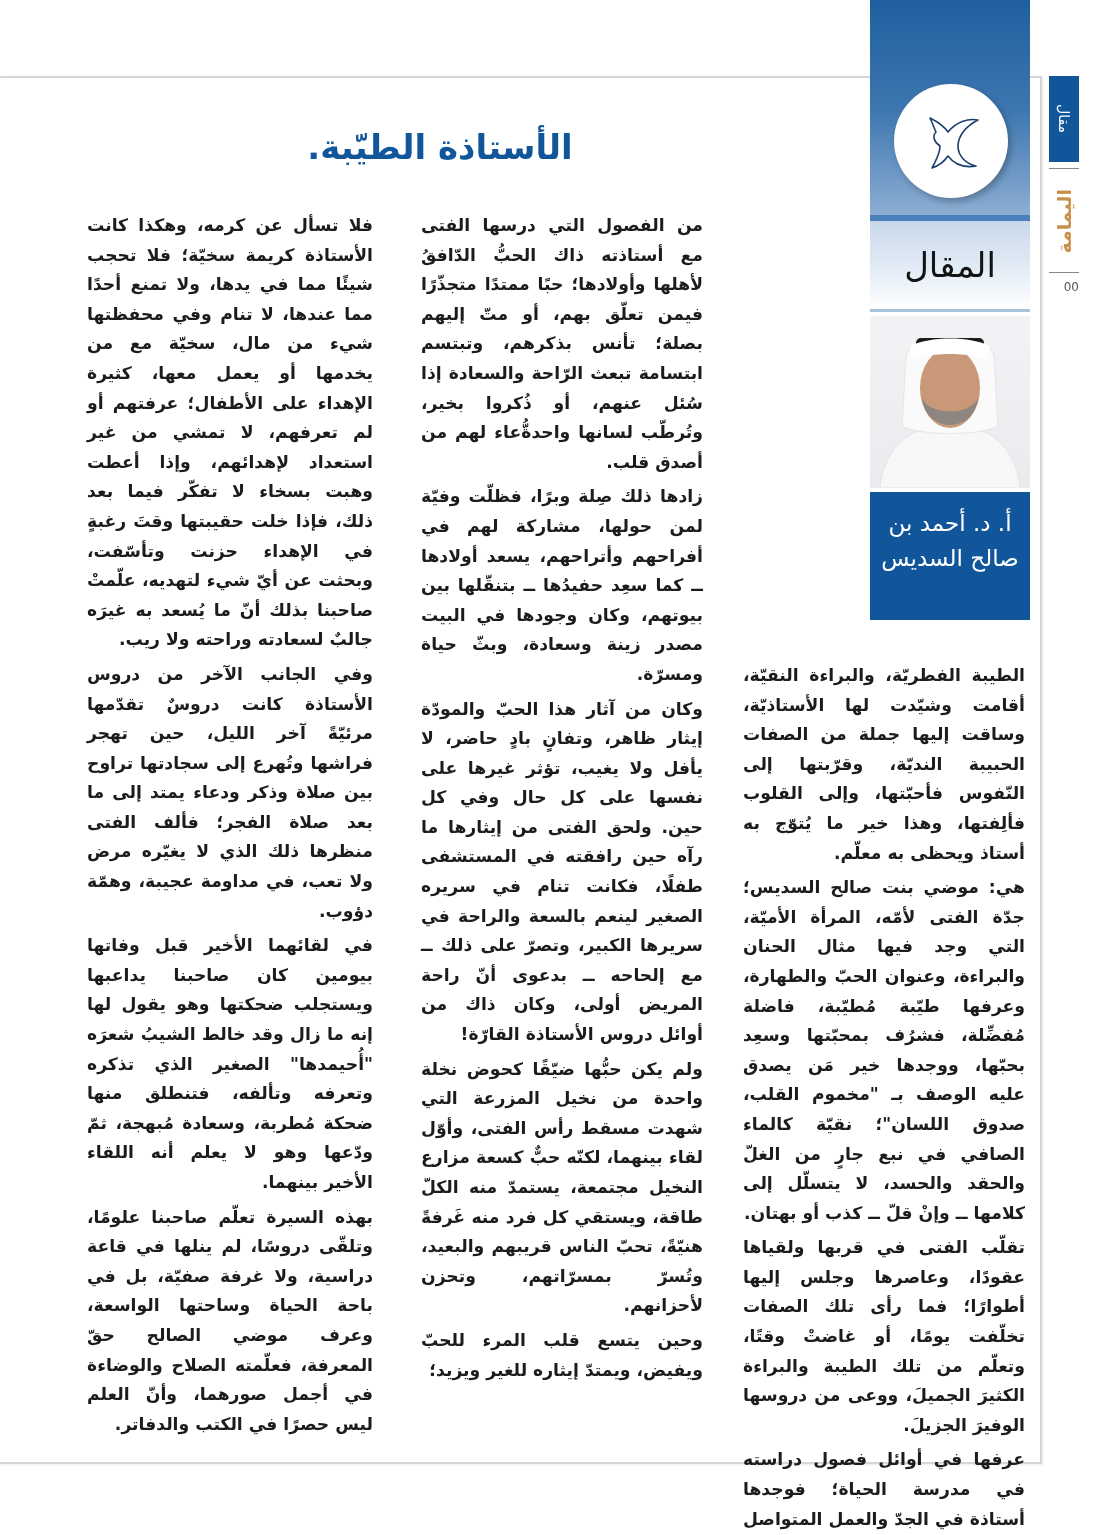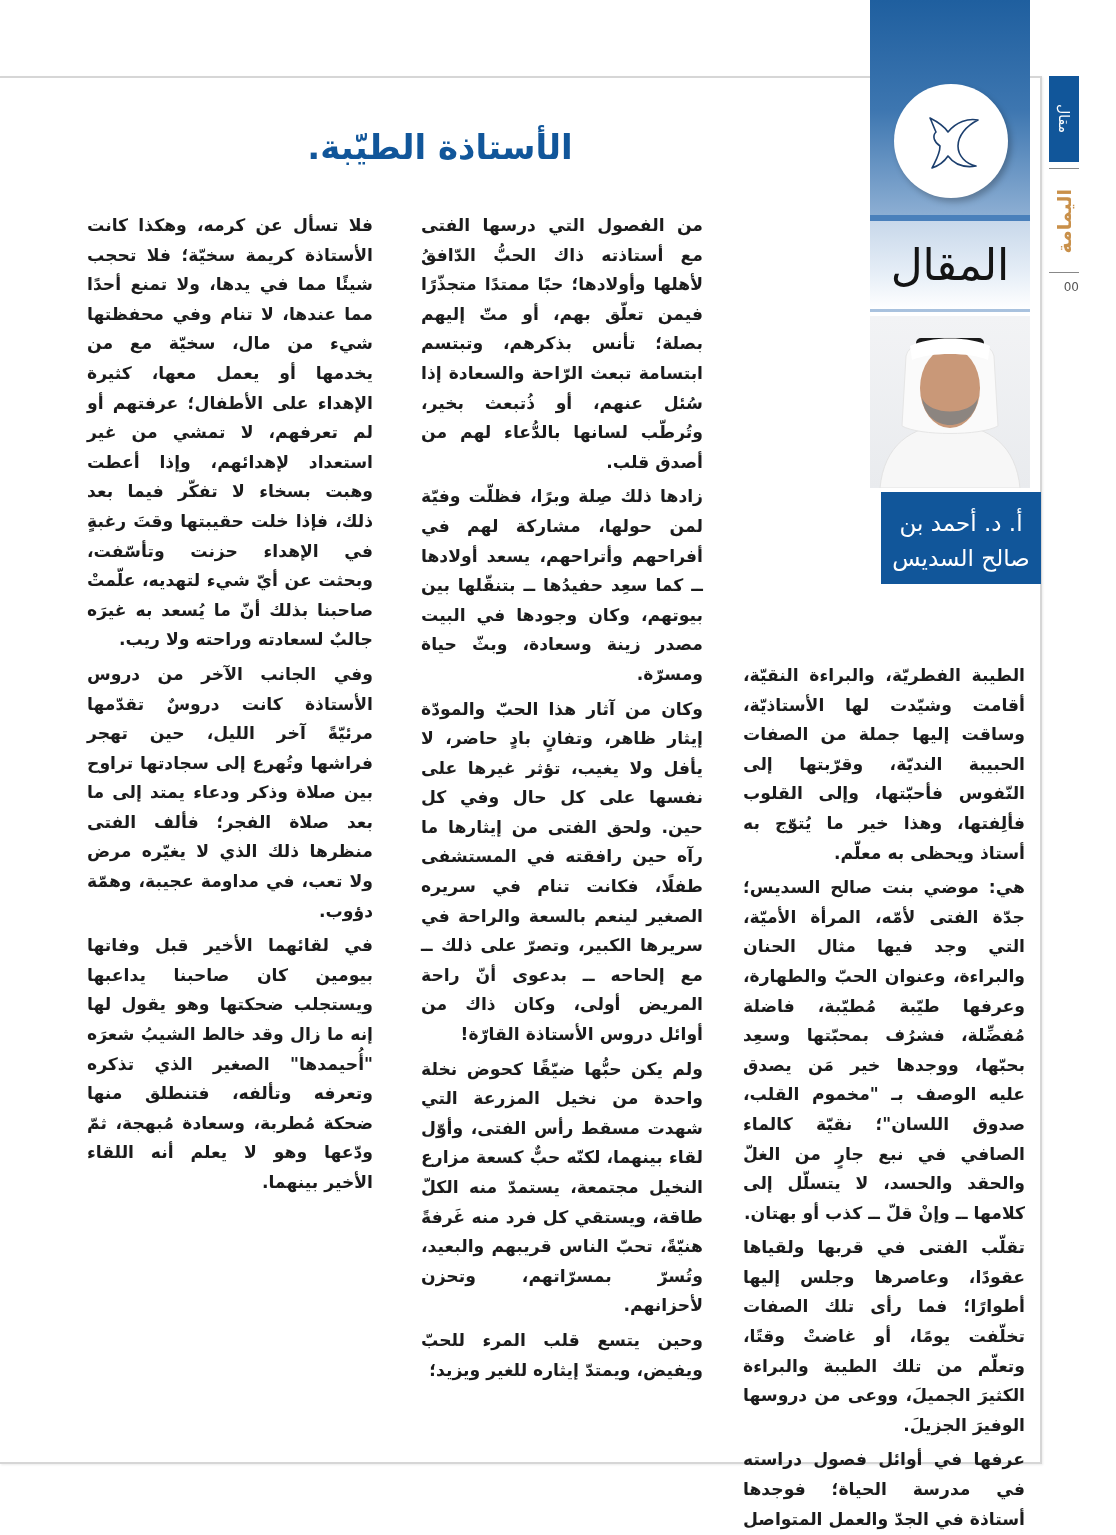--- a/index.html
+++ b/index.html
@@ -36,31 +36,31 @@
     position:absolute; left:0; top:221px; width:160px; height:88px;
     background: linear-gradient(to bottom, #c8d8ea 0%, #e6eef7 60%, #ffffff 100%);
   }
   .emblem {
     position:absolute; left:24px; top:84px; width:114px; height:114px; border-radius:50%;
     background:#fff; box-shadow: 3px 4px 6px rgba(0,0,0,0.25);
   }
   .emblem svg { position:absolute; left:30px; top:28px; }
   .section-label {
     position:absolute; left:0; top:240px; width:160px; text-align:center; direction:rtl;
-    font-size:44px; color:#141414; line-height:50px;
+    font-size:34px; color:#141414; line-height:50px;
   }
   .photo {
     position:absolute; left:870px; top:316px; width:160px; height:172px;
     background: linear-gradient(to bottom, #f2f3f5, #e9ebee);
     overflow:hidden;
   }
   .name-box {
-    position:absolute; left:870px; top:492px; width:160px; height:92px;
+    position:absolute; left:870px; top:492px; width:160px; height:128px;
     background:#11569a; color:#fff; direction:rtl; text-align:center;
-    font-size:23px; line-height:35px; padding-top:14px; box-sizing:border-box;margin-left:11px;
+    font-size:23px; line-height:35px; padding-top:14px; box-sizing:border-box;
   }
 
   
   .vtab {
     position:absolute; left:1049px; top:76px; width:30px; height:86px; background:#11569a;
     display:flex; align-items:center; justify-content:center;
   }
   .vtab span { writing-mode:vertical-rl; color:#fff; font-size:14px; direction:rtl; }
   .vrule { position:absolute; left:1049px; width:30px; height:1px; background:#888; }
   .brand {
@@ -78,31 +78,32 @@
 <div class="title">الأستاذة الطيّبة.</div>
 
 <div class="col col-1">
   <p>الطيبة الفطريّة، والبراءة النقيّة، أقامت وشيّدت لها الأستاذيّة، وساقت إليها جملة من الصفات الحبيبة النديّة، وقرّبتها إلى النّفوس فأحبّتها، وإلى القلوب فألِفتها، وهذا خير ما يُتوّج به أستاذ ويحظى به معلّم.</p>
   <p>هي: موضي بنت صالح السديس؛ جدّة الفتى لأمّه، المرأة الأميّة، التي وجد فيها مثال الحنان والبراءة، وعنوان الحبّ والطهارة، وعرفها طيّبة مُطيّبة، فاضلة مُفضِّلة، فشرُف بمحبّتها وسعِد بحبّها، ووجدها خير مَن يصدق عليه الوصف بـ "مخموم القلب، صدوق اللسان"؛ نقيّة كالماء الصافي في نبع جارٍ من الغلّ والحقد والحسد، لا يتسلّل إلى كلامها ــ وإنْ قلّ ــ كذب أو بهتان.</p>
   <p>تقلّب الفتى في قربها ولقياها عقودًا، وعاصرها وجلس إليها أطوارًا؛ فما رأى تلك الصفات تخلّفت يومًا، أو غاضتْ وقتًا، وتعلّم من تلك الطيبة والبراءة الكثيرَ الجميلَ، ووعى من دروسها الوفيرَ الجزيلَ.</p>
   <p>عرفها في أوائل فصول دراسته في مدرسة الحياة؛ فوجدها أستاذة في الجدّ والعمل المتواصل الذي لا يهدأ في ليل أو نهار، تتنقّل من عمل إلى</p>
 </div>
 
 <div class="col col-2">
-  <p>من الفصول التي درسها الفتى مع أستاذته ذاك الحبُّ الدّافقُ لأهلها وأولادها؛ حبًا ممتدًا متجذّرًا فيمن تعلّق بهم، أو متّ إليهم بصلة؛ تأنس بذكرهم، وتبتسم ابتسامة تبعث الرّاحة والسعادة إذا سُئل عنهم، أو ذُتبعث بخير، وتُرطّب لسانها بالدُّعاء لهم من أصدق قلب.</p>
+  <p>من الفصول التي درسها الفتى مع أستاذته ذاك الحبُّ الدّافقُ لأهلها وأولادها؛ حبًا ممتدًا متجذّرًا فيمن تعلّق بهم، أو متّ إليهم بصلة؛ تأنس بذكرهم، وتبتسم ابتسامة تبعث الرّاحة والسعادة إذا سُئل عنهم، أو ذُكروا بخير، وتُرطّب لسانها واحدةُّعاء لهم من أصدق قلب.</p>
   <p>زادها ذلك صِلة وبرًا، فظلّت وفيّة لمن حولها، مشاركة لهم في أفراحهم وأتراحهم، يسعد أولادها ــ كما سعِد حفيدُها ــ بتنقّلها بين بيوتهم، وكان وجودها في البيت مصدر زينة وسعادة، وبثّ حياة ومسرّة.</p>
   <p>وكان من آثار هذا الحبّ والمودّة إيثار ظاهر، وتفانٍ بادٍ حاضر، لا يأفل ولا يغيب، تؤثر غيرها على نفسها على كل حال وفي كل حين. ولحق الفتى من إيثارها ما رآه حين رافقته في المستشفى طفلًا، فكانت تنام في سريره الصغير لينعم بالسعة والراحة في سريرها الكبير، وتصرّ على ذلك ــ مع إلحاحه ــ بدعوى أنّ راحة المريض أولى، وكان ذاك من أوائل دروس الأستاذة القارّة!</p>
   <p>ولم يكن حبُّها ضيّقًا كحوض نخلة واحدة من نخيل المزرعة التي شهدت مسقط رأس الفتى، وأوّل لقاء بينهما، لكنّه حبٌّ كسعة مزارع النخيل مجتمعة، يستمدّ منه الكلّ طاقة، ويستقي كل فرد منه غَرفةً هنيّةً، تحبّ الناس قريبهم والبعيد، وتُسرّ بمسرّاتهم، وتحزن لأحزانهم.</p>
   <p>وحين يتسع قلب المرء للحبّ ويفيض، ويمتدّ إيثاره للغير ويزيد؛</p>
 </div>
 
 <div class="col col-3">
   <p>فلا تسأل عن كرمه، وهكذا كانت الأستاذة كريمة سخيّة؛ فلا تحجب شيئًا مما في يدها، ولا تمنع أحدًا مما عندها، لا تنام وفي محفظتها شيء من مال، سخيّة مع من يخدمها أو يعمل معها، كثيرة الإهداء على الأطفال؛ عرفتهم أو لم تعرفهم، لا تمشي من غير استعداد لإهدائهم، وإذا أعطت وهبت بسخاء لا تفكّر فيما بعد ذلك، فإذا خلت حقيبتها وقتَ رغبةٍ في الإهداء حزنت وتأسّفت، وبحثت عن أيّ شيء لتهديه، علّمتْ صاحبنا بذلك أنّ ما يُسعد به غيرَه جالبٌ لسعادته وراحته ولا ريب.</p>
   <p>وفي الجانب الآخر من دروس الأستاذة كانت دروسٌ تقدّمها مرئيّةً آخر الليل، حين تهجر فراشها وتُهرع إلى سجادتها تراوح بين صلاة وذكر ودعاء يمتد إلى ما بعد صلاة الفجر؛ فألف الفتى منظرها ذلك الذي لا يغيّره مرض ولا تعب، في مداومة عجيبة، وهمّة دؤوب.</p>
   <p>في لقائهما الأخير قبل وفاتها بيومين كان صاحبنا يداعبها ويستجلب ضحكتها وهو يقول لها إنه ما زال وقد خالط الشيبُ شعرَه "أُحيمدها" الصغير الذي تذكره وتعرفه وتألفه، فتنطلق منها ضحكة مُطربة، وسعادة مُبهجة، ثمّ ودّعها وهو لا يعلم أنه اللقاء الأخير بينهما.</p>
+  <p>بهذه السيرة تعلّم صاحبنا علومًا، وتلقّى دروسًا، لم ينلها في قاعة دراسية، ولا غرفة صفيّة، بل في باحة الحياة وساحتها الواسعة، وعرف موضي الصالح حقّ المعرفة، فعلّمته الصلاح والوضاءة في أجمل صورهما، وأنّ العلم ليس حصرًا في الكتب والدفاتر.</p>
 </div>
 
 <div class="banner">
   <div class="emblem">
     <svg width="56" height="58" viewBox="0 0 56 58">
       <path d="M6 6 C14 10 20 14 24 20 C32 10 44 6 54 8 C42 14 34 24 34 34 C34 44 42 52 52 54 C40 56 30 52 24 44 C20 50 14 54 8 56 C12 48 16 42 16 34 C10 30 8 24 12 20 C10 16 8 10 6 6 Z" fill="none" stroke="#1c3f6e" stroke-width="1.6" stroke-linejoin="round"></path>
     </svg>
   </div>
   <div class="banner-divider"></div>
   <div class="banner-lower">

